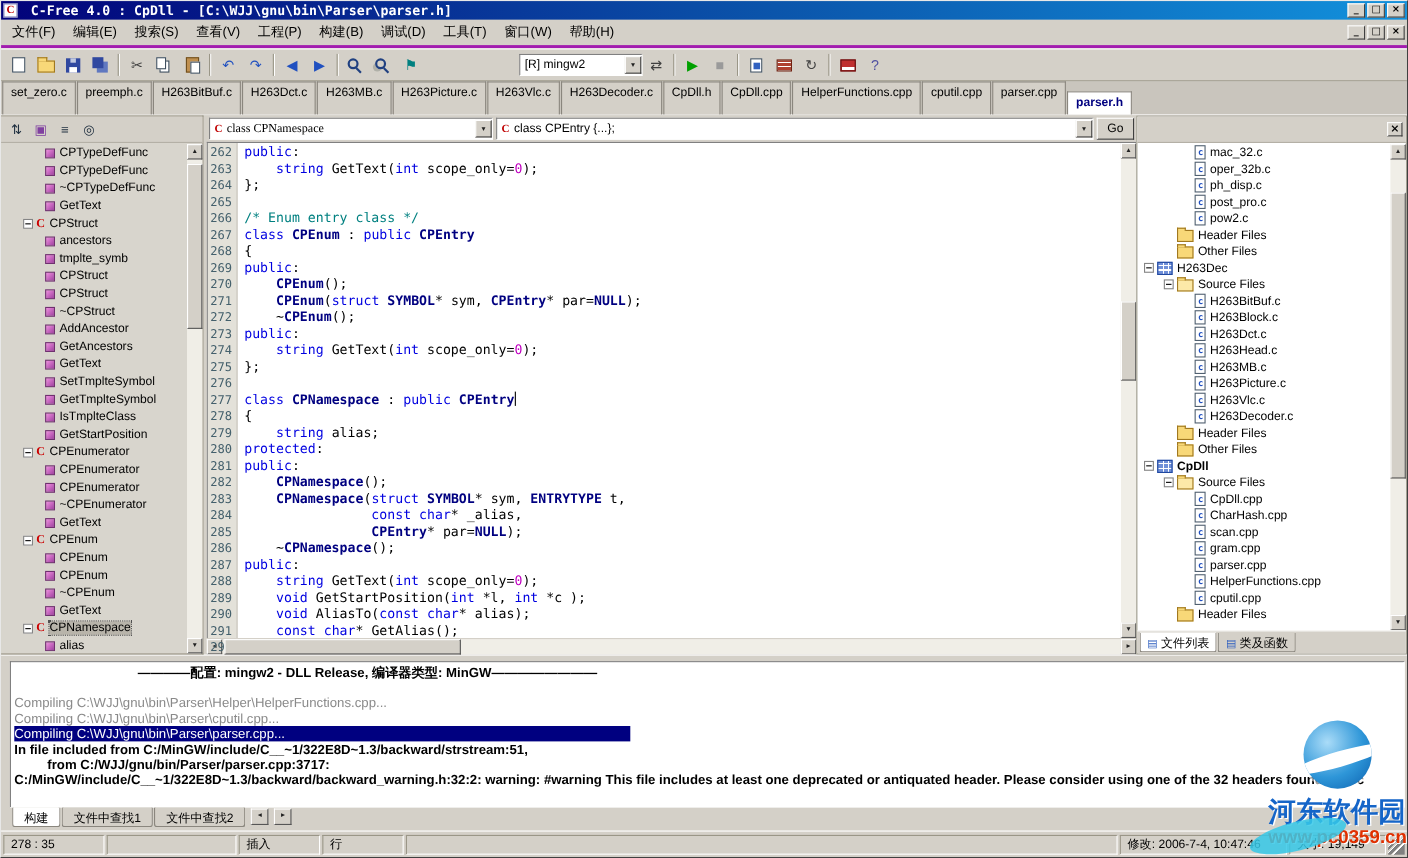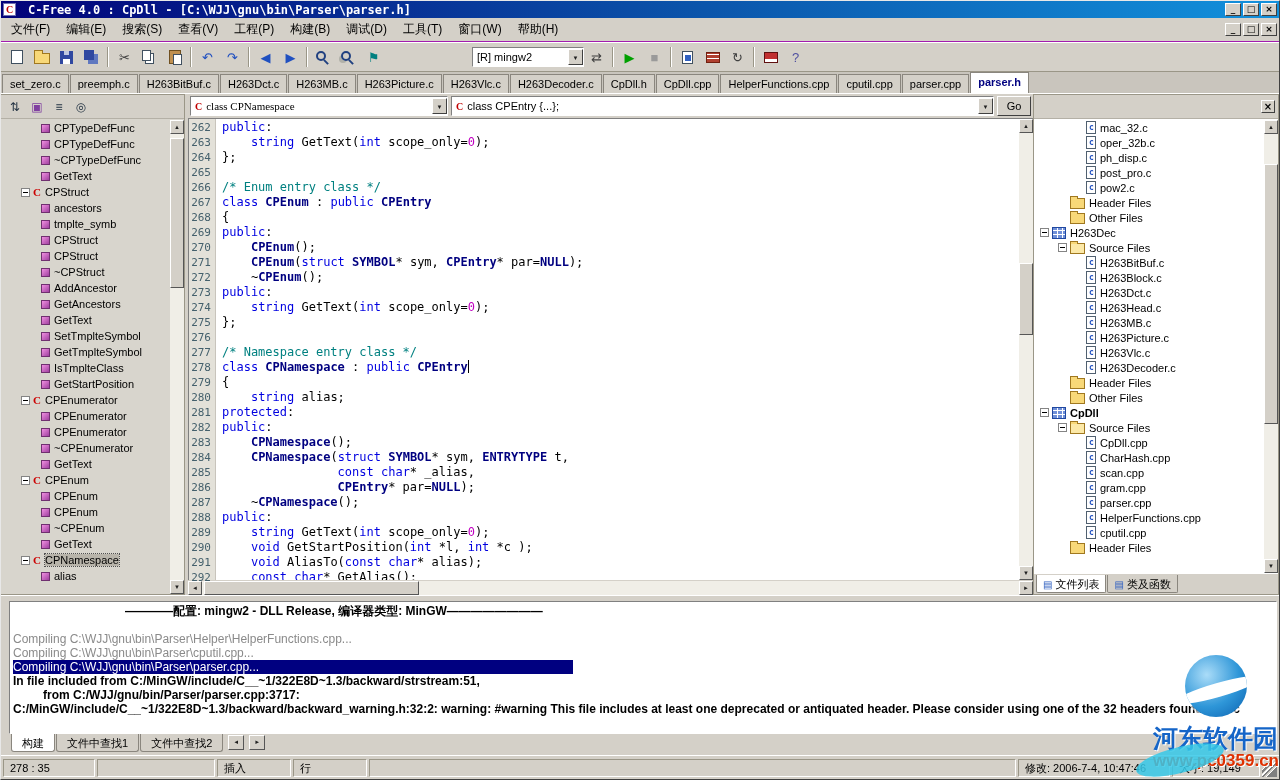--- a/index.html
+++ b/index.html
@@ -9,21 +9,21 @@
 
   
   .titlebar{flex:0 0 17px;background:linear-gradient(90deg,#02027a 0%,#0b55ab 55%,#1291dc 100%);display:flex;align-items:center;gap:12px;padding:0 2px;}
   .app-icon{flex:0 0 13px;width:13px;height:13px;background:#fff;border:1px solid #7070b0;color:#c00000;font:bold 10px/11px "Liberation Serif",serif;text-align:center;}
   .app-icon::before{content:"C";}
   .title-text{flex:1;color:#fff;font:bold 12px/16px "DejaVu Sans Mono",monospace;white-space:nowrap;overflow:hidden;}
   .win-btns,.mdi-btns{display:flex;gap:2px;}
   .wbtn{width:16px;height:13px;background:#d4d0c8;border:1px solid;border-color:#ffffff #404040 #404040 #ffffff;font:bold 9px/11px "DejaVu Sans",sans-serif;text-align:center;color:#000;display:inline-block;}
 
   
-  .menubar{flex:0 0 23px;display:flex;align-items:center;background:#d4d0c8;border-bottom:1px solid #a21caf;padding:0 2px;}
+  .menubar{flex:0 0 23px;display:flex;align-items:center;background:#d4d0c8;border-bottom:3px solid #a21caf;padding:0 2px;}
   .menu-items{flex:1;display:flex;align-items:center;}
   .menu-item{font-size:12px;padding:3px 8px;white-space:nowrap;}
 
   
   .toolbar{flex:0 0 30px;display:flex;align-items:center;background:#d4d0c8;border-top:1px solid #fff;border-bottom:1px solid #9a9687;padding:0 3px;}
   .tgroup{display:flex;align-items:center;}
   .tbtn{width:25px;height:24px;display:flex;align-items:center;justify-content:center;border:1px solid transparent;}
   .ticon{font-size:13px;line-height:1;display:inline-flex;align-items:center;justify-content:center;}
   .tsep{width:0;height:20px;border-left:1px solid #9a9687;border-right:1px solid #ffffff;margin:0 3px;}
   .config-combo{margin-left:86px;width:112px;height:20px;background:#fff;border:1px solid;border-color:#808080 #fff #fff #808080;display:flex;align-items:center;font-size:11px;padding-left:4px;}
@@ -46,21 +46,21 @@
   .shape-lens::after{content:"";position:absolute;width:2px;height:6px;background:#204080;transform:rotate(-45deg);left:7px;top:6px;}
   .shape-lens2{width:10px;height:10px;border:2px solid #204080;border-radius:50%;position:relative;margin:-3px 3px 0 -3px;box-shadow:-3px 3px 0 -1px #b0b0a8;}
   .shape-lens2::after{content:"";position:absolute;width:2px;height:6px;background:#204080;transform:rotate(-45deg);left:7px;top:6px;}
   .shape-compile{width:11px;height:13px;background:#fff;border:1px solid #405060;position:relative;}
   .shape-compile::after{content:"";position:absolute;left:2px;top:3px;width:6px;height:6px;background:#3060c0;}
   .shape-build{width:14px;height:11px;background:repeating-linear-gradient(0deg,#b04030 0 3px,#fff 3px 4px);border:1px solid #702010;}
   .shape-book{width:14px;height:11px;background:#c03030;border:1px solid #601010;box-shadow:inset 0 -3px 0 #fff;}
 
   
   .doctabs{flex:0 0 22px;display:flex;align-items:flex-end;background:#c9c5bd;padding-left:1px;border-bottom:1px solid #fff;}
-  .dtab{height:19px;padding:3px 7px 0;font-size:11px;background:#d4d0c8;border:1px solid #8a867e;border-bottom:none;margin-right:1px;white-space:nowrap;color:#000;}
+  .dtab{height:30px;padding:3px 7px 0;font-size:11px;background:#d4d0c8;border:1px solid #8a867e;border-bottom:none;margin-right:1px;white-space:nowrap;color:#000;}
   .dtab.active{background:#fff;height:21px;color:#000080;font-weight:bold;}
 
   
   .main{flex:1;display:flex;min-height:0;background:#d4d0c8;}
   .vsplit{flex:0 0 3px;background:#d4d0c8;}
 
   
   .leftpanel{flex:0 0 184px;position:relative;background:#d8d5cd;border:1px solid #9a9687;border-left:none;}
   .lp-toolbar{position:absolute;top:0;left:0;right:0;height:24px;display:flex;align-items:center;gap:2px;padding:0 4px;background:#d4d0c8;border-bottom:1px solid #b4b0a6;}
   .lp-btn{width:20px;height:19px;display:flex;align-items:center;justify-content:center;font-size:12px;border:1px solid transparent;}
@@ -509,21 +509,20 @@
             <div class="code-line"><span class="tok-k">class</span><span class="tok-p"> </span><span class="tok-t">CPEnum</span><span class="tok-p"> : </span><span class="tok-k">public</span><span class="tok-p"> </span><span class="tok-t">CPEntry</span></div>
             <div class="code-line"><span class="tok-p">{</span></div>
             <div class="code-line"><span class="tok-k">public</span><span class="tok-p">:</span></div>
             <div class="code-line"><span class="tok-p">    </span><span class="tok-t">CPEnum</span><span class="tok-p">();</span></div>
             <div class="code-line"><span class="tok-p">    </span><span class="tok-t">CPEnum</span><span class="tok-p">(</span><span class="tok-k">struct</span><span class="tok-p"> </span><span class="tok-t">SYMBOL</span><span class="tok-p">* sym, </span><span class="tok-t">CPEntry</span><span class="tok-p">* par=</span><span class="tok-t">NULL</span><span class="tok-p">);</span></div>
             <div class="code-line"><span class="tok-p">    ~</span><span class="tok-t">CPEnum</span><span class="tok-p">();</span></div>
             <div class="code-line"><span class="tok-k">public</span><span class="tok-p">:</span></div>
             <div class="code-line"><span class="tok-p">    </span><span class="tok-k">string</span><span class="tok-p"> GetText(</span><span class="tok-k">int</span><span class="tok-p"> scope_only=</span><span class="tok-n">0</span><span class="tok-p">);</span></div>
             <div class="code-line"><span class="tok-p">};</span></div>
             <div class="code-line"></div>
-            <div class="code-line"><span class="tok-c">/* Namespace entry class */</span></div>
             <div class="code-line"><span class="tok-k">class</span><span class="tok-p"> </span><span class="tok-t">CPNamespace</span><span class="tok-p"> : </span><span class="tok-k">public</span><span class="tok-p"> </span><span class="tok-t">CPEntry</span><span class="caret"></span></div>
             <div class="code-line"><span class="tok-p">{</span></div>
             <div class="code-line"><span class="tok-p">    </span><span class="tok-k">string</span><span class="tok-p"> alias;</span></div>
             <div class="code-line"><span class="tok-k">protected</span><span class="tok-p">:</span></div>
             <div class="code-line"><span class="tok-k">public</span><span class="tok-p">:</span></div>
             <div class="code-line"><span class="tok-p">    </span><span class="tok-t">CPNamespace</span><span class="tok-p">();</span></div>
             <div class="code-line"><span class="tok-p">    </span><span class="tok-t">CPNamespace</span><span class="tok-p">(</span><span class="tok-k">struct</span><span class="tok-p"> </span><span class="tok-t">SYMBOL</span><span class="tok-p">* sym, </span><span class="tok-t">ENTRYTYPE</span><span class="tok-p"> t,</span></div>
             <div class="code-line"><span class="tok-p">                </span><span class="tok-k">const</span><span class="tok-p"> </span><span class="tok-k">char</span><span class="tok-p">* _alias,</span></div>
             <div class="code-line"><span class="tok-p">                </span><span class="tok-t">CPEntry</span><span class="tok-p">* par=</span><span class="tok-t">NULL</span><span class="tok-p">);</span></div>
             <div class="code-line"><span class="tok-p">    ~</span><span class="tok-t">CPNamespace</span><span class="tok-p">();</span></div>

